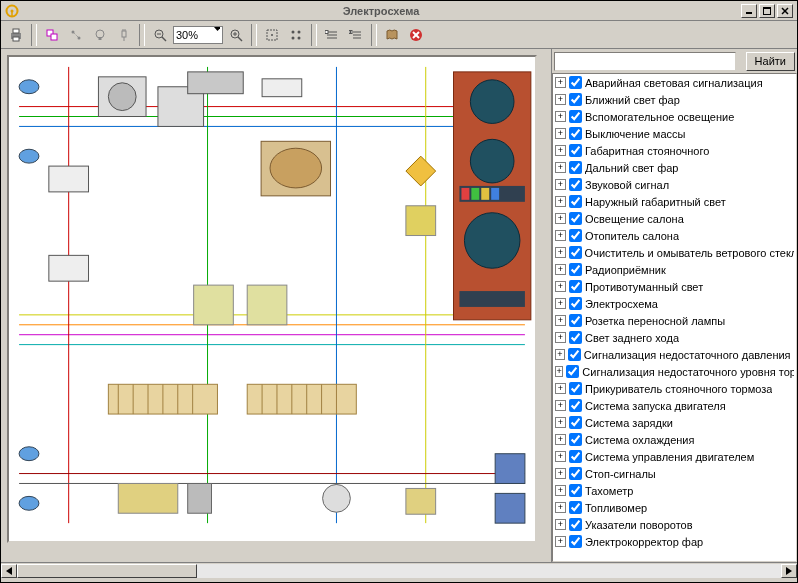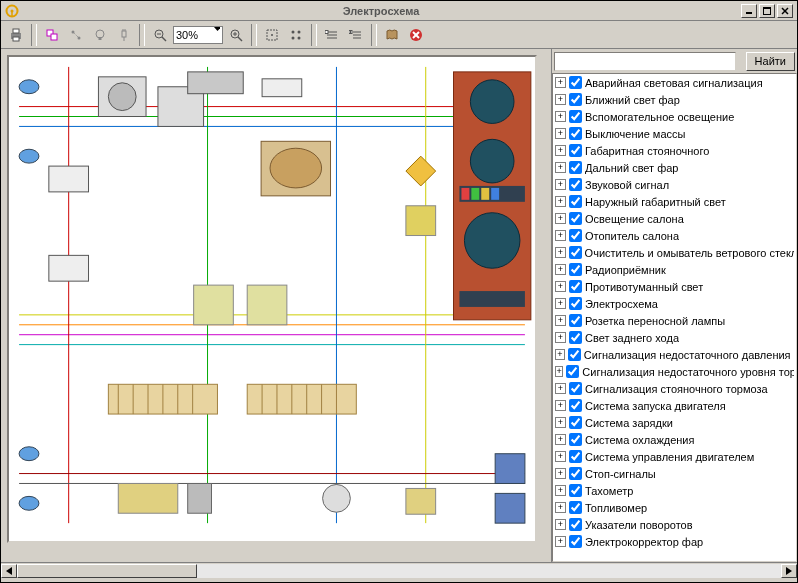--- a/index.html
+++ b/index.html
@@ -338,21 +338,21 @@
           <span class="item-label">Сигнализация недостаточного давления масла</span>
         </div>
         <div class="list-item">
           <span class="collapse-box">+</span>
           <input type="checkbox" class="chk" checked="" style="">
           <span class="item-label">Сигнализация недостаточного уровня тормозной жидкости</span>
         </div>
         <div class="list-item">
           <span class="collapse-box">+</span>
           <input type="checkbox" class="chk" checked="" style="">
-          <span class="item-label">Сигнализация стояночного тормоза</span>
+          <span class="item-label">Прикуриватель стояночного тормоза</span>
         </div>
         <div class="list-item">
           <span class="collapse-box">+</span>
           <input type="checkbox" class="chk" checked="" style="">
           <span class="item-label">Система запуска двигателя</span>
         </div>
         <div class="list-item">
           <span class="collapse-box">+</span>
           <input type="checkbox" class="chk" checked="" style="">
           <span class="item-label">Система зарядки</span>

